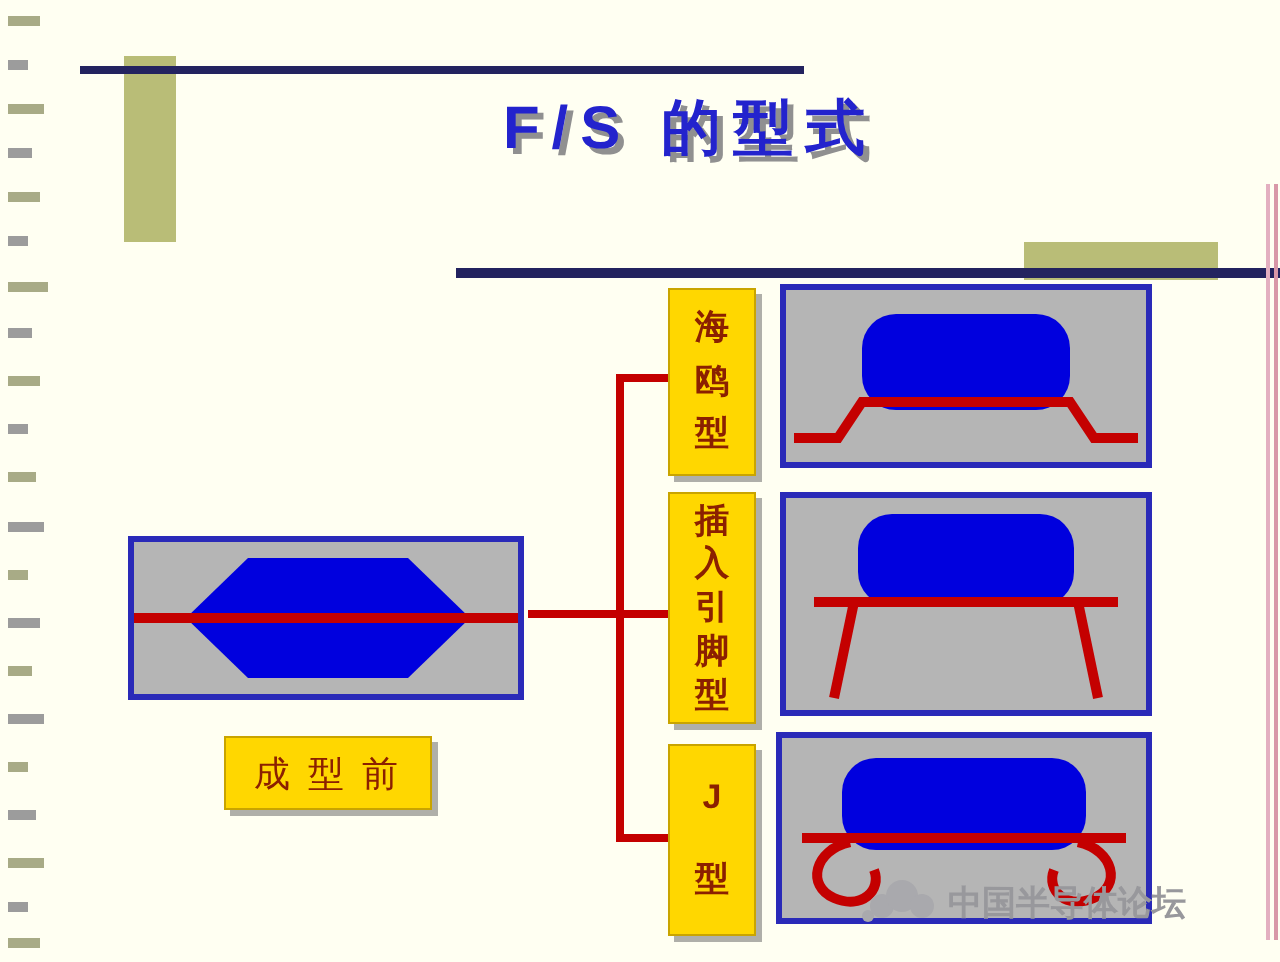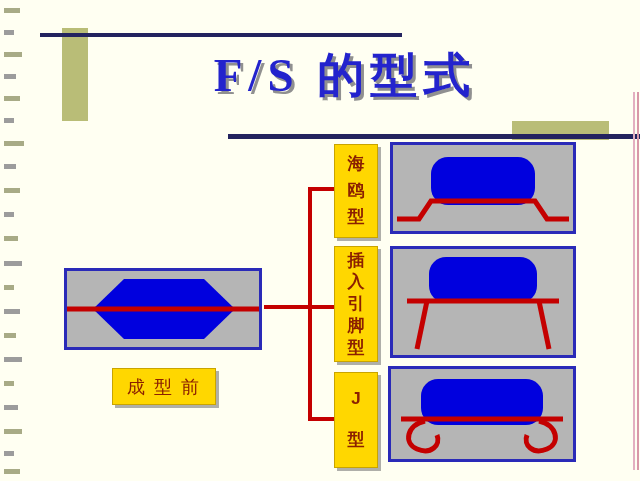--- a/index.html
+++ b/index.html
@@ -23,22 +23,22 @@
     position:relative;width:640px;height:481px;background:var(--bg);
     overflow:hidden;font-family:"Liberation Sans",sans-serif;
   }
   .dash{position:absolute;left:4px;height:5px;}
   .bar-olive-left{position:absolute;left:62px;top:28px;width:26px;height:93px;background:var(--olive);}
   .bar-olive-right{position:absolute;left:512px;top:121px;width:97px;height:19px;background:var(--olive);}
   .line-top{position:absolute;left:40px;top:33px;width:362px;height:4px;background:var(--navy);}
   .line-mid{position:absolute;left:228px;top:134px;width:412px;height:5px;background:var(--navy);}
   .title{
     position:absolute;left:130px;top:44px;width:430px;text-align:center;
-    font-family:Liberation Serif, serif;font-weight:bold;
-    font-size:47px;letter-spacing:6px;color:var(--title-blue);
+    font-family:Liberation Sans, sans-serif;font-weight:bold;
+    font-size:30px;letter-spacing:6px;color:var(--title-blue);
     text-shadow:3px 3px 0 #909090;white-space:nowrap;
   }
   .gray-box{
     position:absolute;background:var(--box-bg);
     border:3px solid var(--box-border);box-sizing:border-box;
   }
   .left-box{left:64px;top:268px;width:198px;height:82px;}
   .diag1{left:390px;top:142px;width:186px;height:92px;}
   .diag2{left:390px;top:246px;width:186px;height:112px;}
   .diag3{left:388px;top:366px;width:188px;height:96px;}
@@ -155,17 +155,26 @@
 
   <div class="gray-box diag3">
     <svg viewBox="0 0 182 90">
       <rect class="pkg" x="30" y="10" width="122" height="46" rx="17"></rect>
       <path class="lead" d="M10 50 H172"></path>
       <path class="lead" d="M34 52 C16 56 12 74 26 80 C40 86 50 76 46 66"></path>
       <path class="lead" d="M148 52 C166 56 170 74 156 80 C142 86 132 76 136 66"></path>
     </svg>
   </div>
 
+  <div class="watermark">
+    <svg width="40" height="26" viewBox="0 0 40 26">
+      <circle cx="6" cy="20" r="3" fill="#A9A9AD"></circle>
+      <circle cx="13" cy="15" r="6" fill="#A9A9AD"></circle>
+      <circle cx="23" cy="10" r="8" fill="#A9A9AD"></circle>
+      <circle cx="33" cy="15" r="6" fill="#A9A9AD"></circle>
+    </svg>
+    <span>中国半导体论坛</span>
+  </div>
 
   <div class="edge-strip s1"></div>
   <div class="edge-strip s2"></div>
 
 </div>
 
 </body></html>

